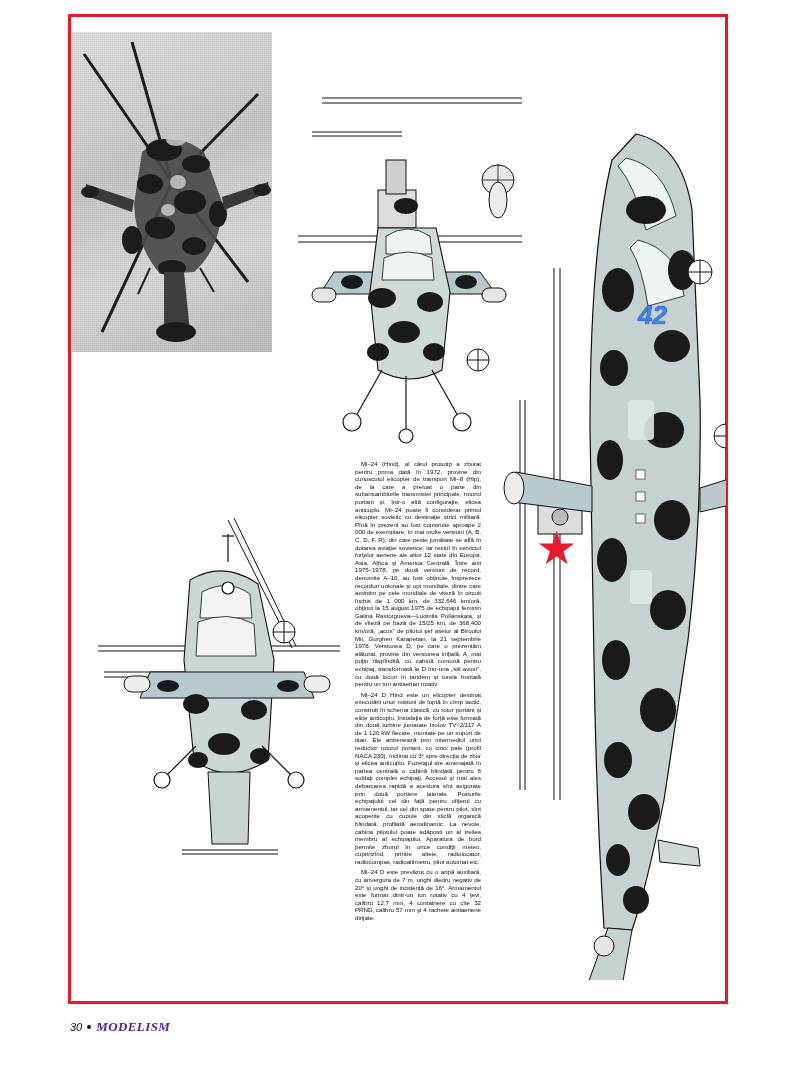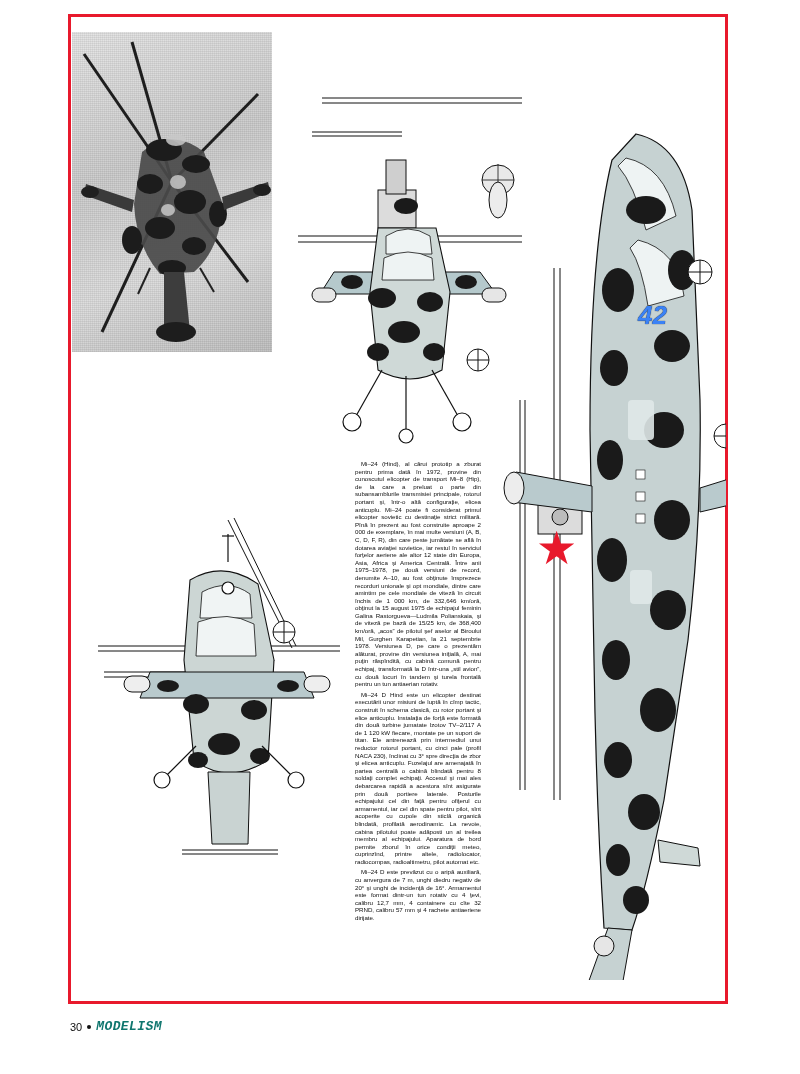--- a/index.html
+++ b/index.html
@@ -72,35 +72,36 @@
     left: 70px;
     top: 1019px;
     display: flex;
     align-items: center;
     gap: 5px;
   }
   .footer .pageno {
     font-size: 11px;
     color: #111;
     font-weight: 400;
+    font-style: italic;
   }
   .footer .dot {
     width: 4px;
     height: 4px;
     background: #111;
     border-radius: 50%;
     display: inline-block;
   }
   .footer .mag {
     font-size: 13px;
     font-weight: bold;
     font-style: italic;
-    color: #0f766e;
+    color: #4c1d95;
     letter-spacing: 0.4px;
-    font-family: Liberation Mono, monospace;
+    font-family: Liberation Serif, serif;
   }
   .tailnum {
     position: absolute;
     color: #3b82f6;
     font-weight: bold;
     font-style: italic;
     font-size: 26px;
     font-family: "Liberation Sans", sans-serif;
     text-shadow: 0 0 1px #000;
   }

